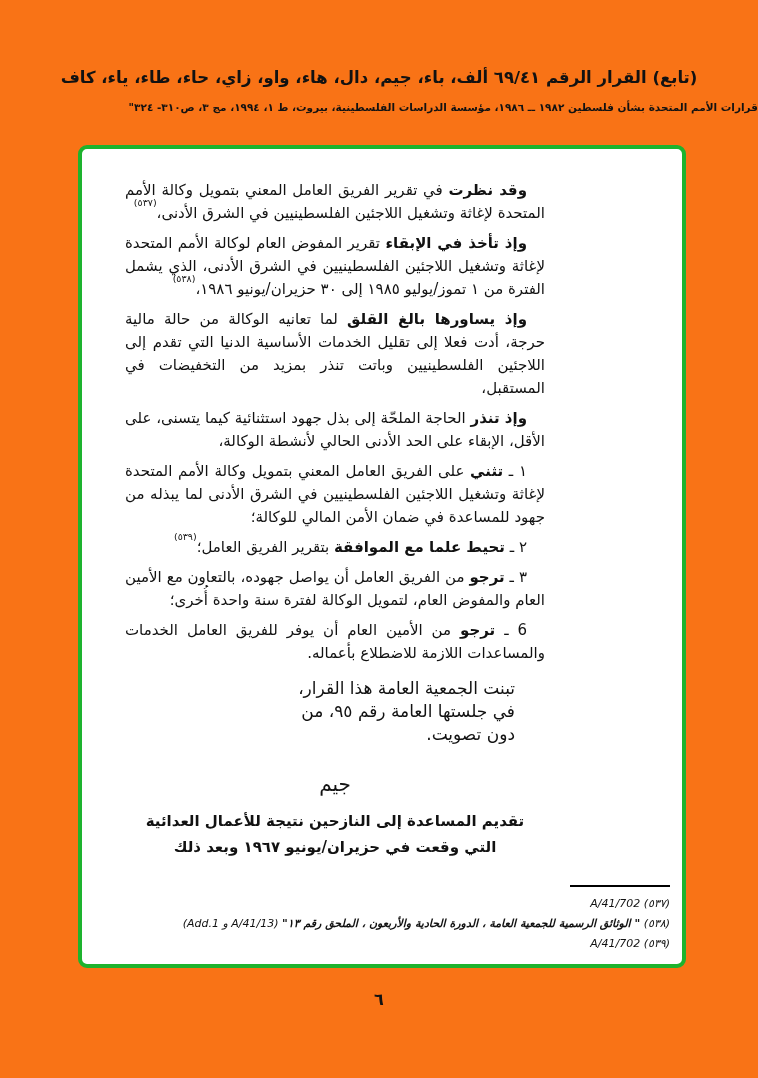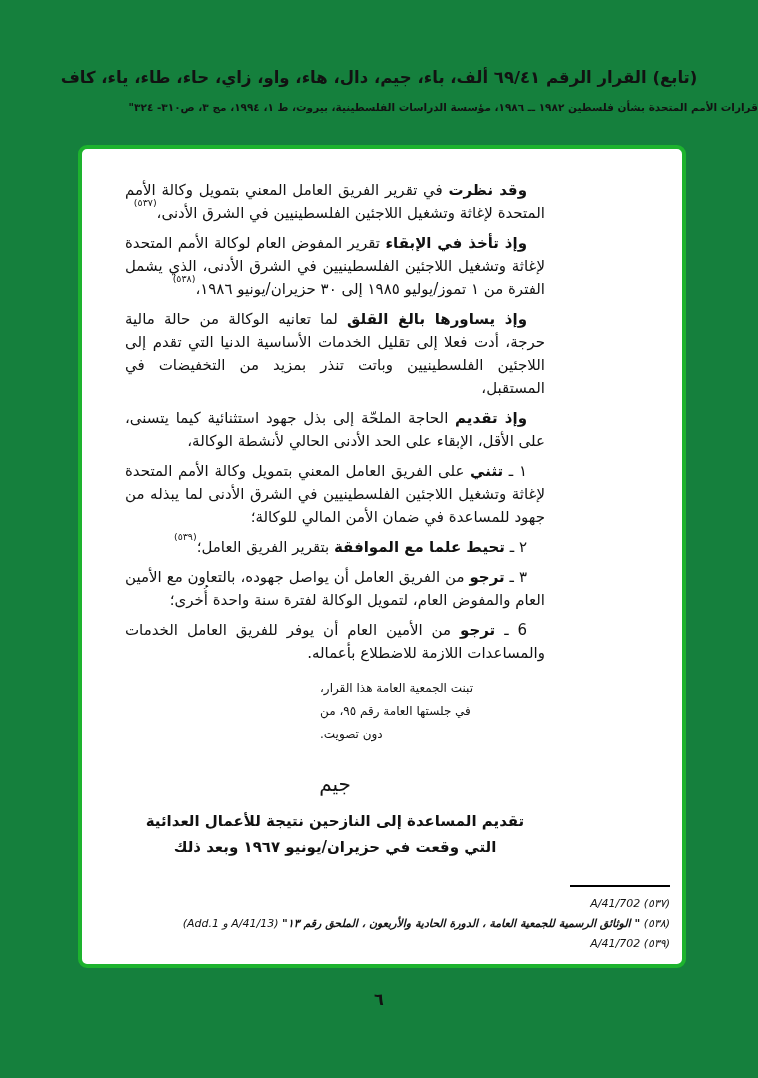--- a/index.html
+++ b/index.html
@@ -5,21 +5,21 @@
   html, body { margin: 0; padding: 0; }
   body {
     background: #ffffff;
     font-family: "DejaVu Sans", sans-serif;
     color: #121212;
   }
   .page {
     position: relative;
     width: 758px;
     height: 1078px;
-    background: #15803d;
+    background: #f97316;
     direction: rtl;
     overflow: hidden;
   }
 
   
   .header-title {
     position: absolute;
     top: 68px; left: 0; right: 0;
     text-align: center;
     font-weight: bold;
@@ -67,23 +67,23 @@
     font-size: 9.5px;
     line-height: 0;
     position: relative;
     top: -6px;
   }
 
   
   .adoption {
     width: 195px;
     margin: 12px 30px 0 auto; 
-    font-size: 12px;
+    font-size: 17px;
     line-height: 23px;
-    text-align: left;
+    text-align: right;
   }
   .adoption div { white-space: nowrap; }
 
   
   .section-head { text-align: center; margin-top: 26px; }
   .section-letter { font-size: 20px; margin-bottom: 12px; }
   .section-title { font-weight: bold; font-size: 15px; line-height: 26px; }
 
   
   .footnotes {
@@ -122,21 +122,21 @@
 
   <div class="doc-box">
     <div class="text-col">
 
       <p class="par"><span class="lead">وقد نظرت</span><span> في تقرير الفريق العامل المعني بتمويل وكالة الأمم المتحدة لإغاثة وتشغيل اللاجئين الفلسطينيين في الشرق الأدنى،</span><sup class="fn-ref">(٥٣٧)</sup></p>
 
       <p class="par"><span class="lead">وإذ تأخذ في الإبقاء</span><span> تقرير المفوض العام لوكالة الأمم المتحدة لإغاثة وتشغيل اللاجئين الفلسطينيين في الشرق الأدنى، الذي يشمل الفترة من ١ تموز/يوليو ١٩٨٥ إلى ٣٠ حزيران/يونيو ١٩٨٦،</span><sup class="fn-ref">(٥٣٨)</sup></p>
 
       <p class="par"><span class="lead">وإذ يساورها بالغ القلق</span><span> لما تعانيه الوكالة من حالة مالية حرجة، أدت فعلا إلى تقليل الخدمات الأساسية الدنيا التي تقدم إلى اللاجئين الفلسطينيين وباتت تنذر بمزيد من التخفيضات في المستقبل،</span></p>
 
-      <p class="par"><span class="lead">وإذ تقديم</span><span> الحاجة الملحّة إلى بذل جهود استثنائية كيما يتسنى، على الأقل، الإبقاء على الحد الأدنى الحالي لأنشطة الوكالة،</span></p>
+      <p class="par"><span class="lead">وإذ تنذر</span><span> الحاجة الملحّة إلى بذل جهود استثنائية كيما يتسنى، على الأقل، الإبقاء على الحد الأدنى الحالي لأنشطة الوكالة،</span></p>
 
       <p class="par"><span>١ ـ</span> <span class="lead">تثني</span><span> على الفريق العامل المعني بتمويل وكالة الأمم المتحدة لإغاثة وتشغيل اللاجئين الفلسطينيين في الشرق الأدنى لما يبذله من جهود للمساعدة في ضمان الأمن المالي للوكالة؛</span></p>
 
       <p class="par"><span>٢ ـ</span> <span class="lead">تحيط علما مع الموافقة</span><span> بتقرير الفريق العامل؛</span><sup class="fn-ref">(٥٣٩)</sup></p>
 
       <p class="par"><span>٣ ـ</span> <span class="lead">ترجو</span><span> من الفريق العامل أن يواصل جهوده، بالتعاون مع الأمين العام والمفوض العام، لتمويل الوكالة لفترة سنة واحدة أُخرى؛</span></p>
 
       <p class="par"><span>6 ـ</span> <span class="lead">ترجو</span><span> من الأمين العام أن يوفر للفريق العامل الخدمات والمساعدات اللازمة للاضطلاع بأعماله.</span></p>
 
       <div class="adoption">

